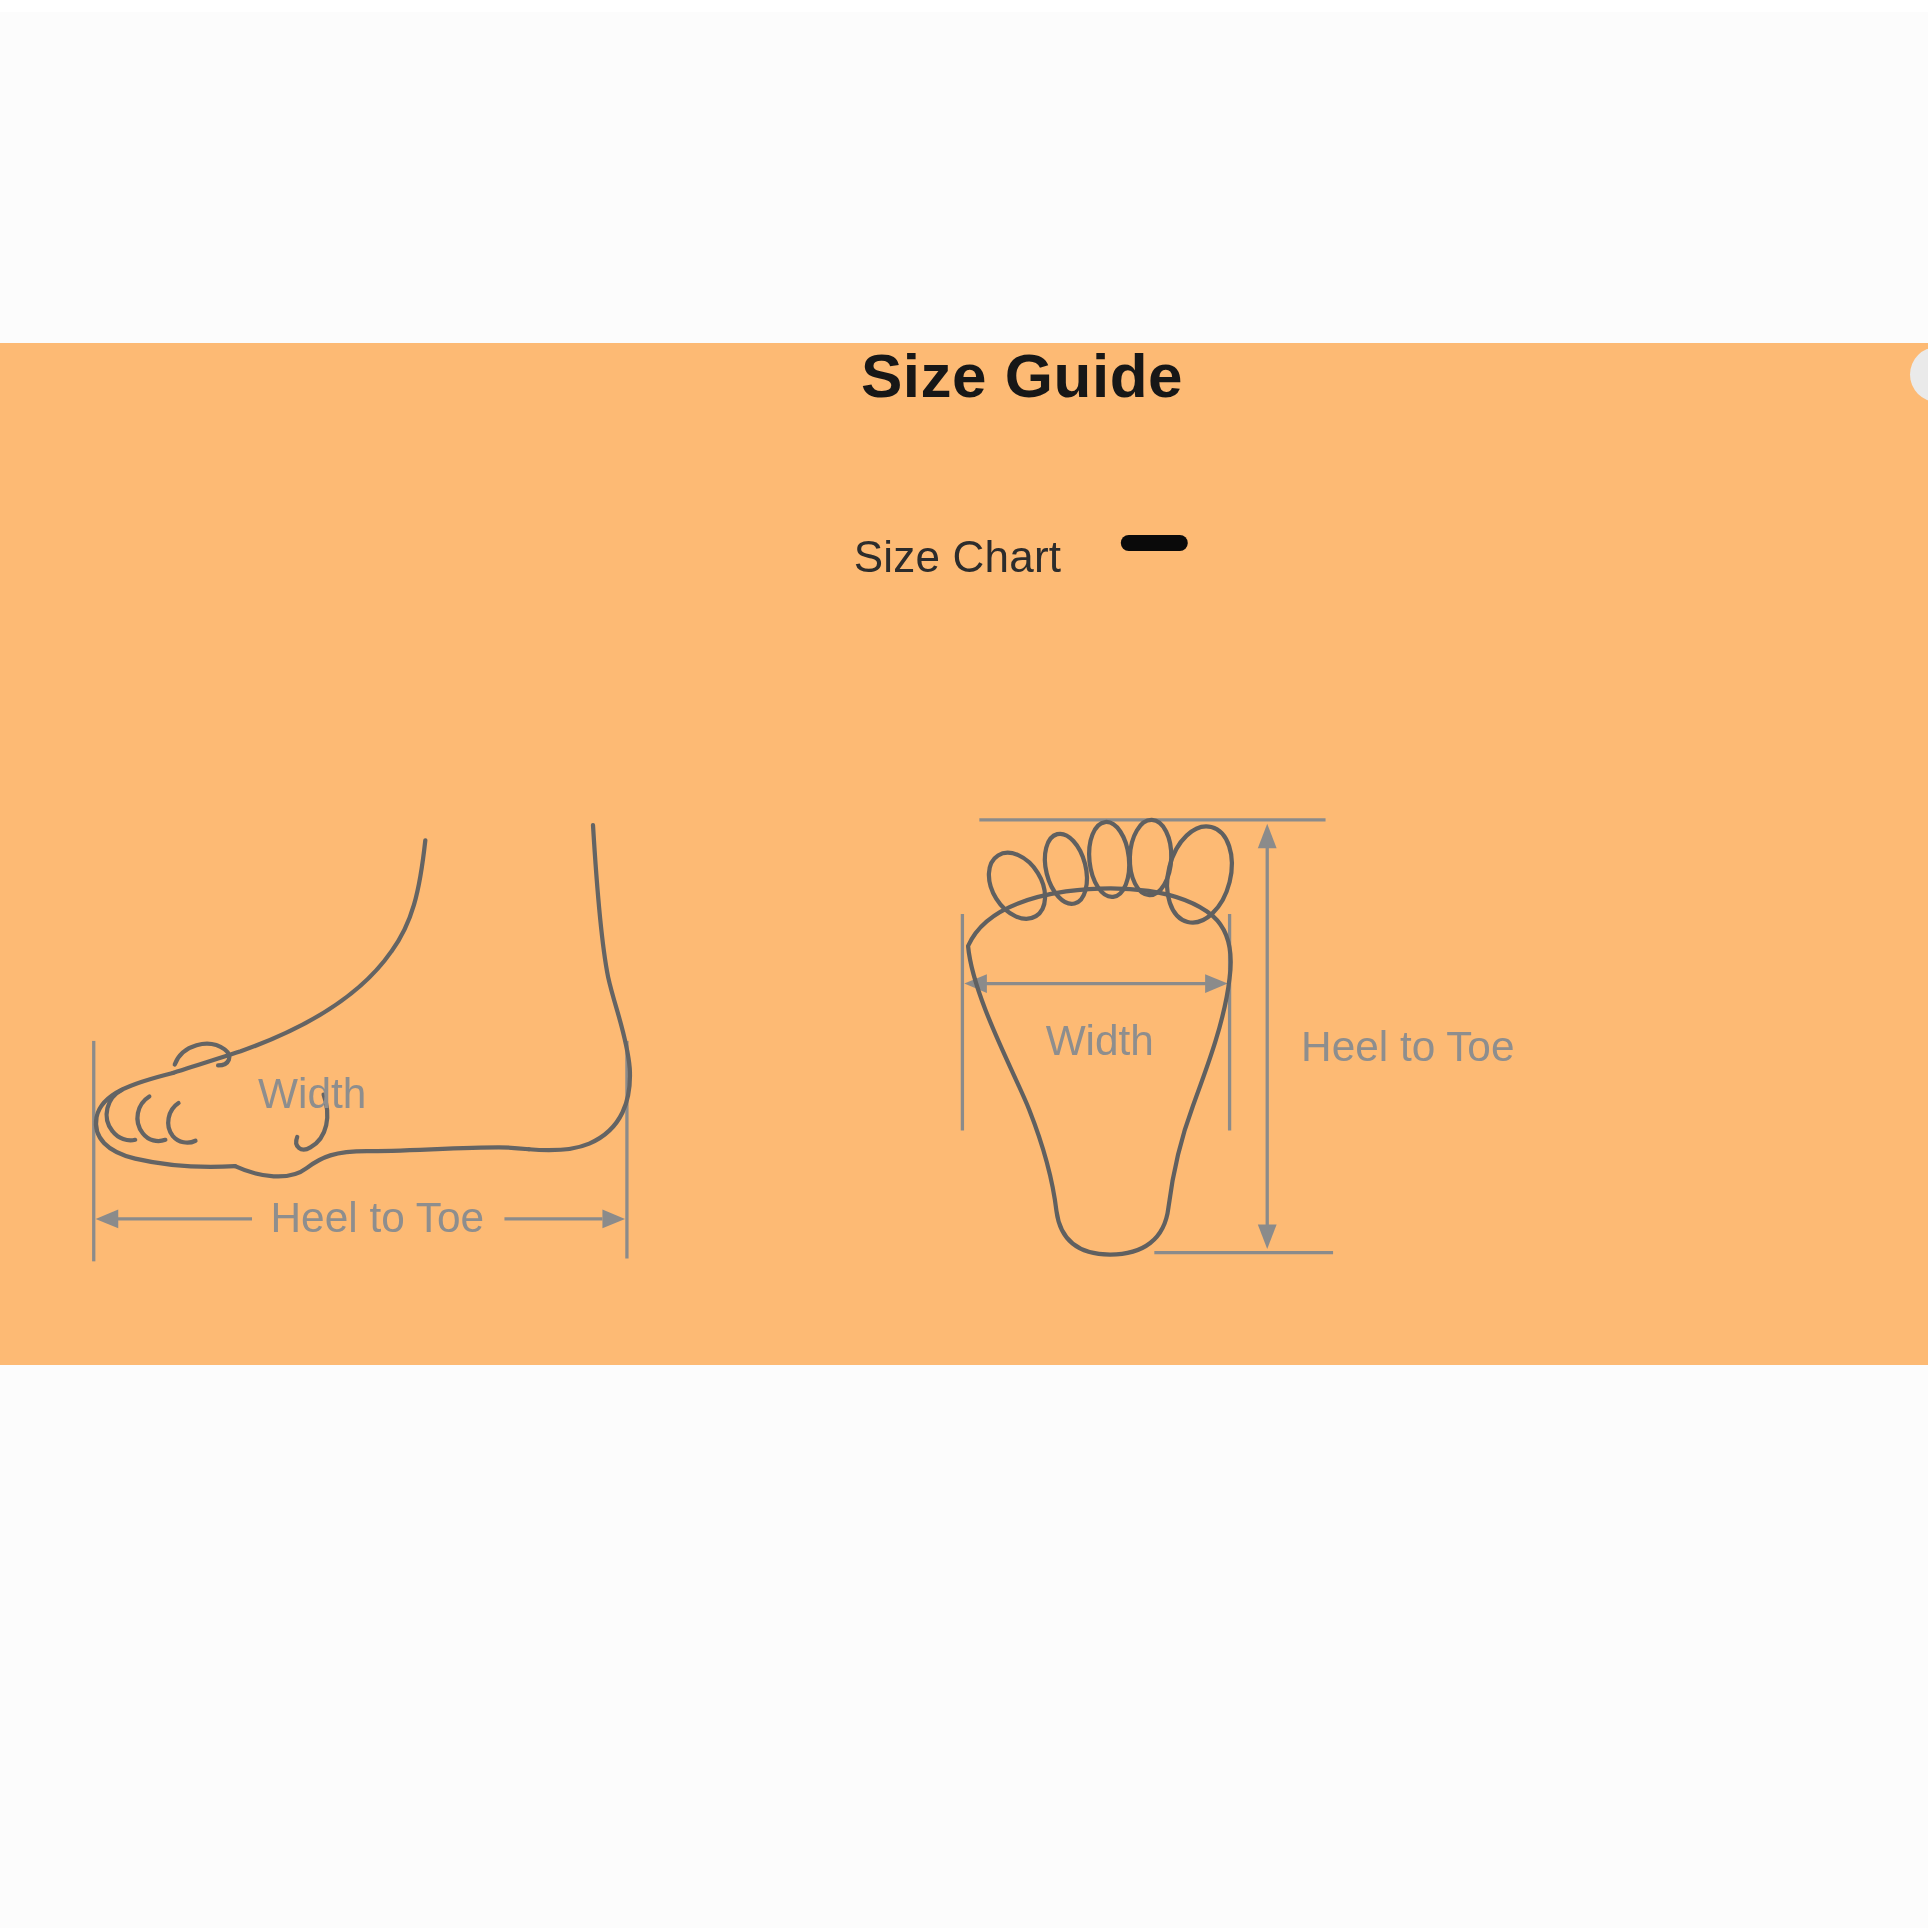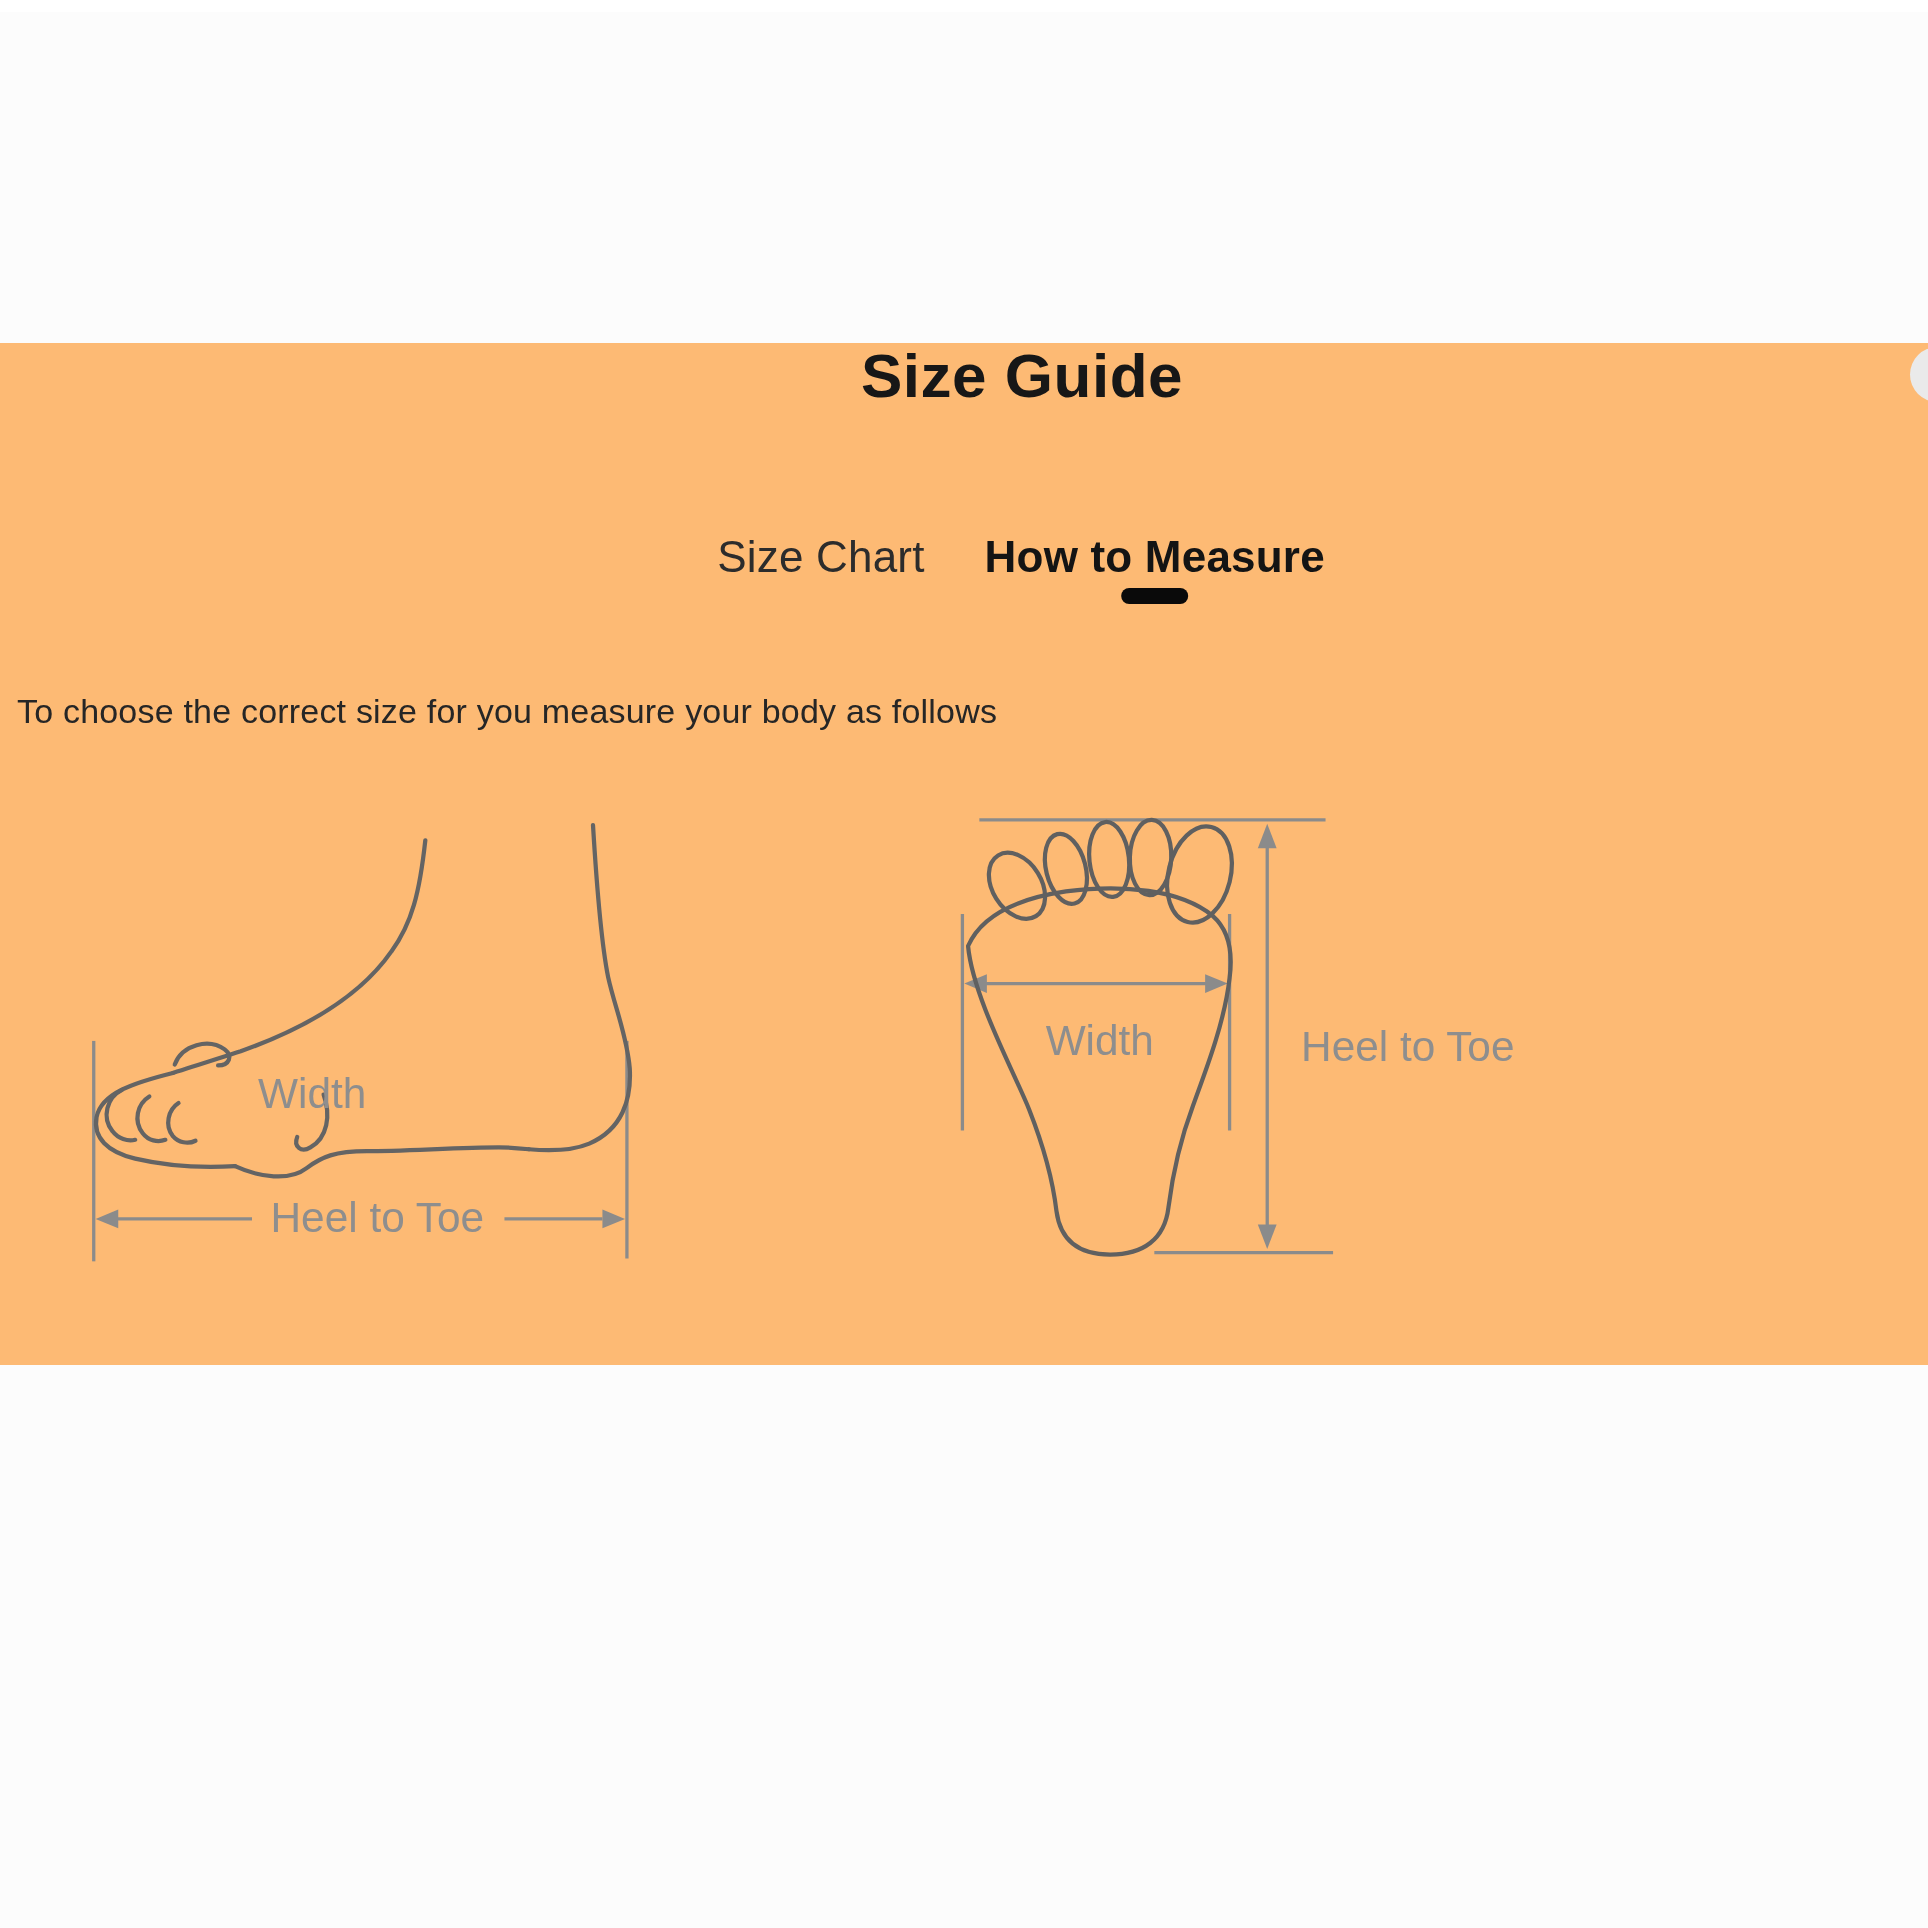--- a/index.html
+++ b/index.html
@@ -104,26 +104,24 @@
   <div class="band band-bottom"></div>
 
   <h1 class="title">Size Guide</h1>
 
   <div class="tabs">
     <div class="tab">
       <span class="tab-label">Size Chart</span>
       <span class="tab-indicator"></span>
     </div>
     <div class="tab active">
-      <span class="tab-label">How to Measure</span>
       <span class="tab-indicator"></span>
     </div>
   </div>
 
-  <p class="intro">To choose the correct size for you measure your body as follows</p>
 
   <div class="figure">
 
     <svg class="side-view" viewBox="0 0 640 500">
       <g stroke="#8b8b8b" stroke-width="3.5" fill="none">
         <line x1="40" y1="243" x2="40" y2="477"></line>
         <line x1="606" y1="243" x2="606" y2="474"></line>
         <line x1="56" y1="432" x2="208" y2="432"></line>
         <line x1="476" y1="432" x2="580" y2="432"></line>
       </g>

